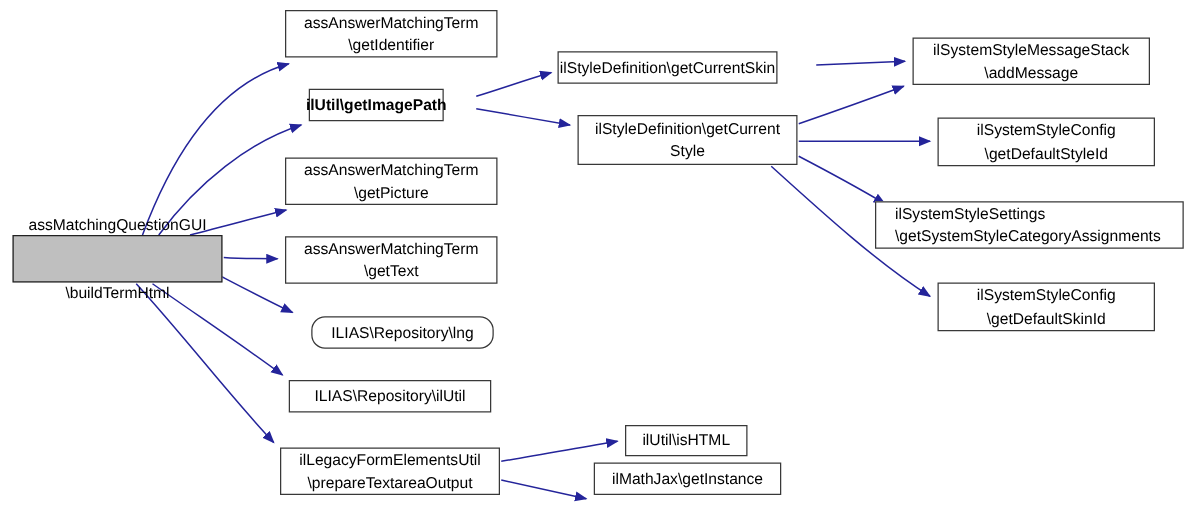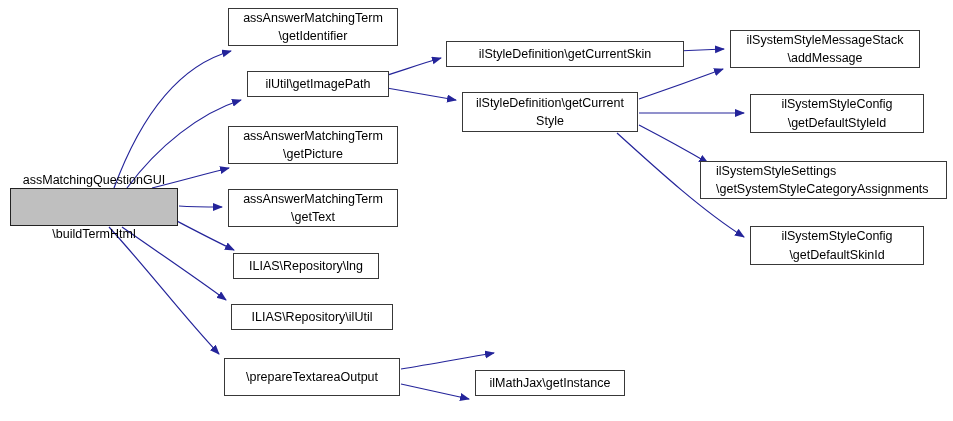--- a/index.html
+++ b/index.html
@@ -79,55 +79,59 @@
   <div class="node root" style="left:10px; top:188px; width:168px; height:38px;gap:35px;">
     <span>assMatchingQuestionGUI</span>
     <span>\buildTermHtml</span>
   </div>
 
   <div class="node" style="left:228px; top:8px; width:170px; height:38px;">
     <span>assAnswerMatchingTerm</span>
     <span>\getIdentifier</span>
   </div>
 
-  <div class="node" style="left:247px; top:71px; width:142px; height:26px;">
+  <div class="node" style="left:247px; top:71px; width:108px; height:26px;font-weight:bold;">
     <span>ilUtil\getImagePath</span>
   </div>
 
   <div class="node" style="left:228px; top:126px; width:170px; height:38px;">
     <span>assAnswerMatchingTerm</span>
     <span>\getPicture</span>
   </div>
 
   <div class="node" style="left:228px; top:189px; width:170px; height:38px;">
     <span>assAnswerMatchingTerm</span>
     <span>\getText</span>
   </div>
 
-  <div class="node" style="left:233px; top:253px; width:146px; height:26px;">
+  <div class="node" style="left:249px; top:253px; width:146px; height:26px;border-radius:11px;">
     <span>ILIAS\Repository\lng</span>
   </div>
 
   <div class="node" style="left:231px; top:304px; width:162px; height:26px;">
     <span>ILIAS\Repository\ilUtil</span>
   </div>
 
   <div class="node" style="left:224px; top:358px; width:176px; height:38px;">
+    <span>ilLegacyFormElementsUtil</span>
     <span>\prepareTextareaOutput</span>
   </div>
 
-  <div class="node" style="left:446px; top:41px; width:238px; height:26px;">
+  <div class="node" style="left:446px; top:41px; width:176px; height:26px;">
     <span>ilStyleDefinition\getCurrentSkin</span>
   </div>
 
   <div class="node" style="left:462px; top:92px; width:176px; height:40px;">
     <span>ilStyleDefinition\getCurrent</span>
     <span>Style</span>
   </div>
 
+  <div class="node" style="left:500px; top:340px; width:98px; height:25px;">
+    <span>ilUtil\isHTML</span>
+  </div>
 
   <div class="node" style="left:475px; top:370px; width:150px; height:26px;">
     <span>ilMathJax\getInstance</span>
   </div>
 
   <div class="node" style="left:730px; top:30px; width:190px; height:38px;">
     <span>ilSystemStyleMessageStack</span>
     <span>\addMessage</span>
   </div>
 

